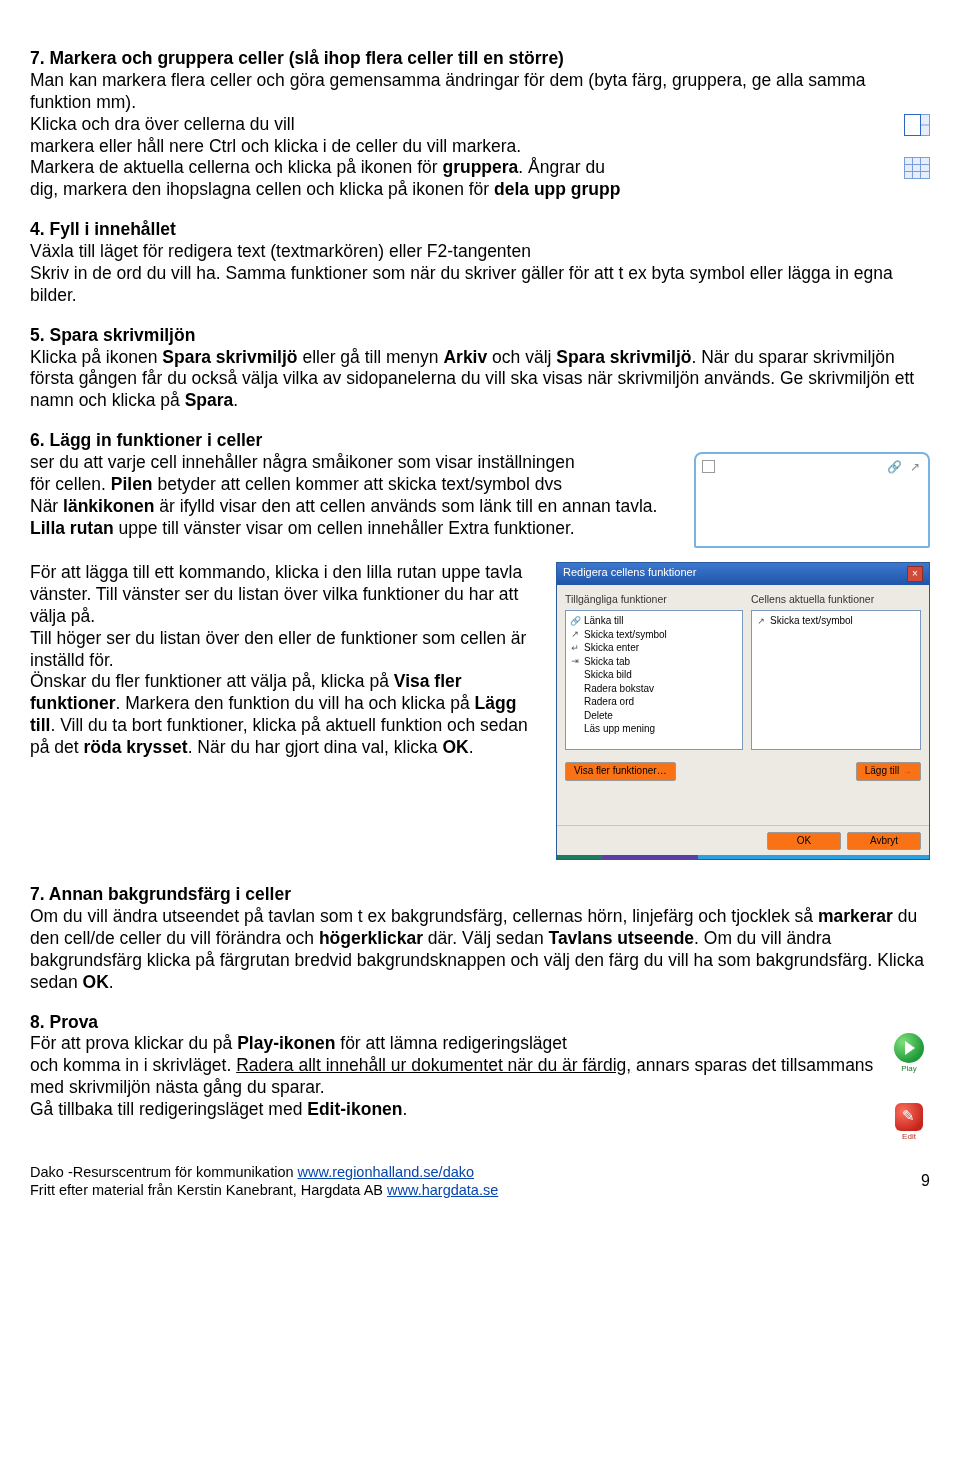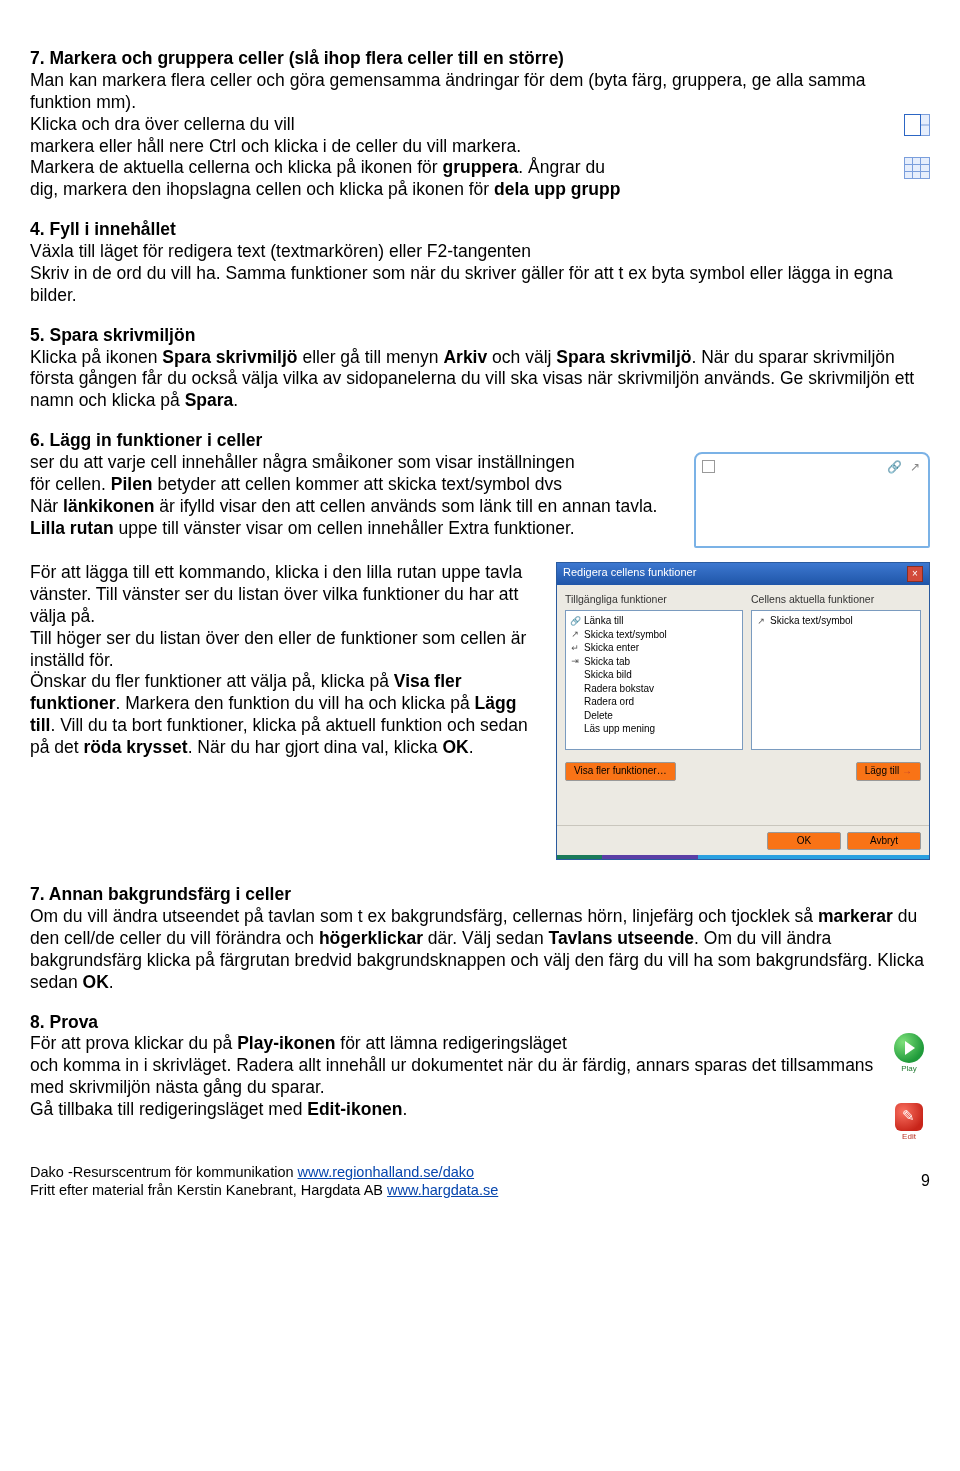--- a/index.html
+++ b/index.html
@@ -19,21 +19,21 @@
   }
   .section-heading {
     font-weight: bold;
     margin-top: 18px;
     margin-bottom: 0;
   }
   p { margin: 0; }
   .block { margin-bottom: 6px; }
   a { color: #0645AD; text-decoration: underline; }
   .link { color: #0645AD; text-decoration: underline; }
-  .underline { }
+  .underline { text-decoration: underline; }
   .footer {
     margin-top: 32px;
     text-align: left;
     font-size: 14.5px;
     position: relative;
   }
   .footer .pg {
     position: absolute;
     right: 0;
     bottom: 8px;

